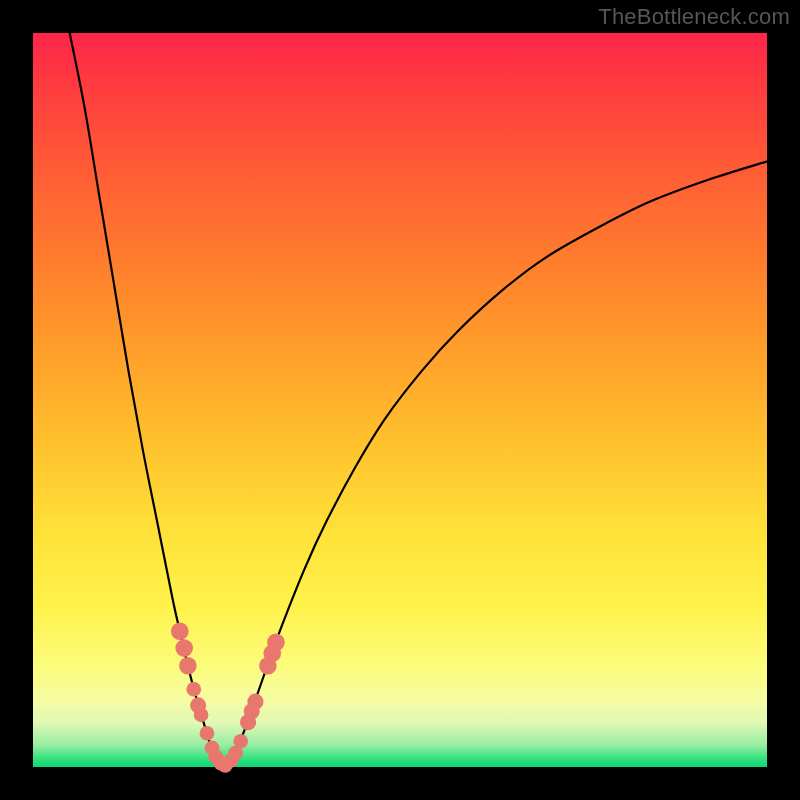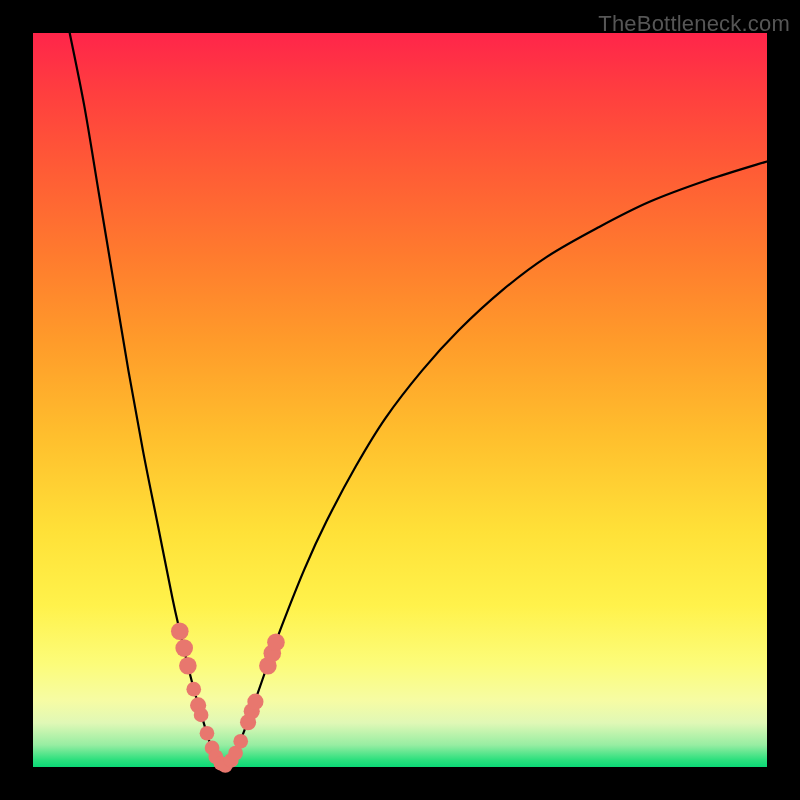--- a/index.html
+++ b/index.html
@@ -37,21 +37,21 @@
       #fcfc7a 86%,
       #f6fca4 91%,
       #e0f8b6 94%,
       #97eda2 97%,
       #2de07e 99%,
       #0bd876 100%
     );
   }
   .watermark {
     position: absolute;
-    top: 11px;
+    top: 4px;
     right: 10px;
     font-family: Arial, Helvetica, sans-serif;
     font-size: 22px;
     color: #565656;
     letter-spacing: 0.2px;
     user-select: none;
   }
   svg.curves {
     position: absolute;
     left: 0;

